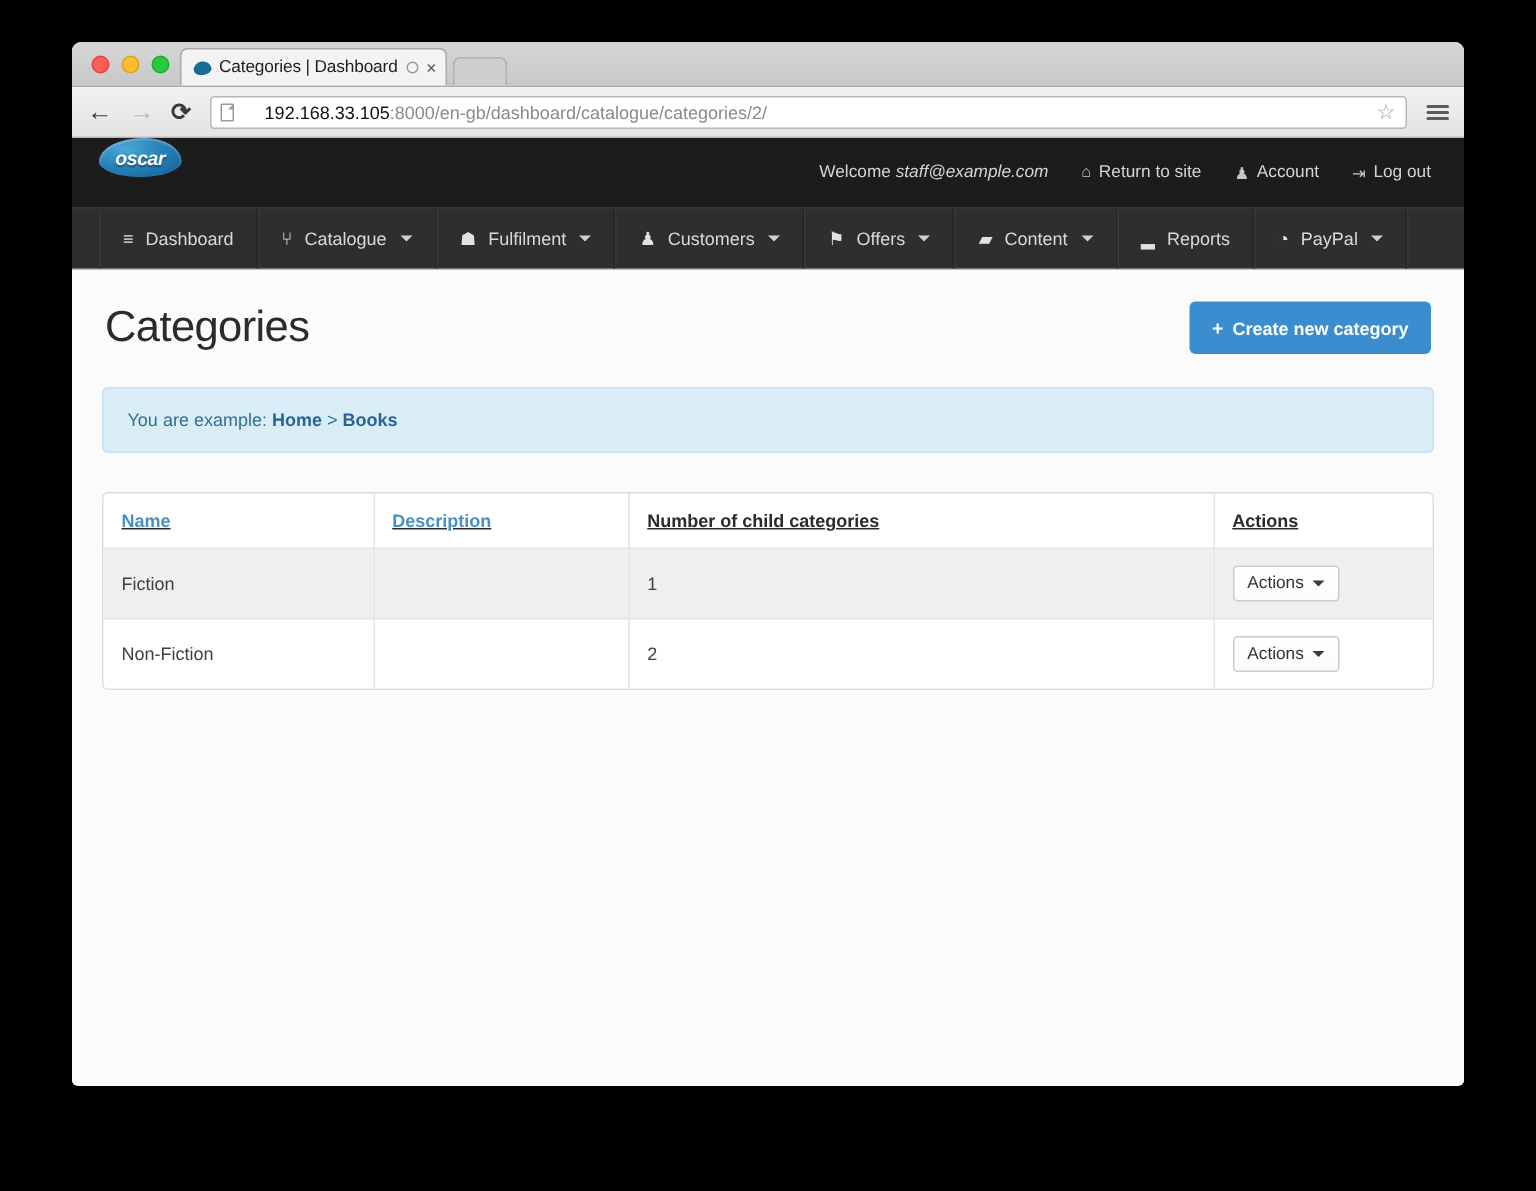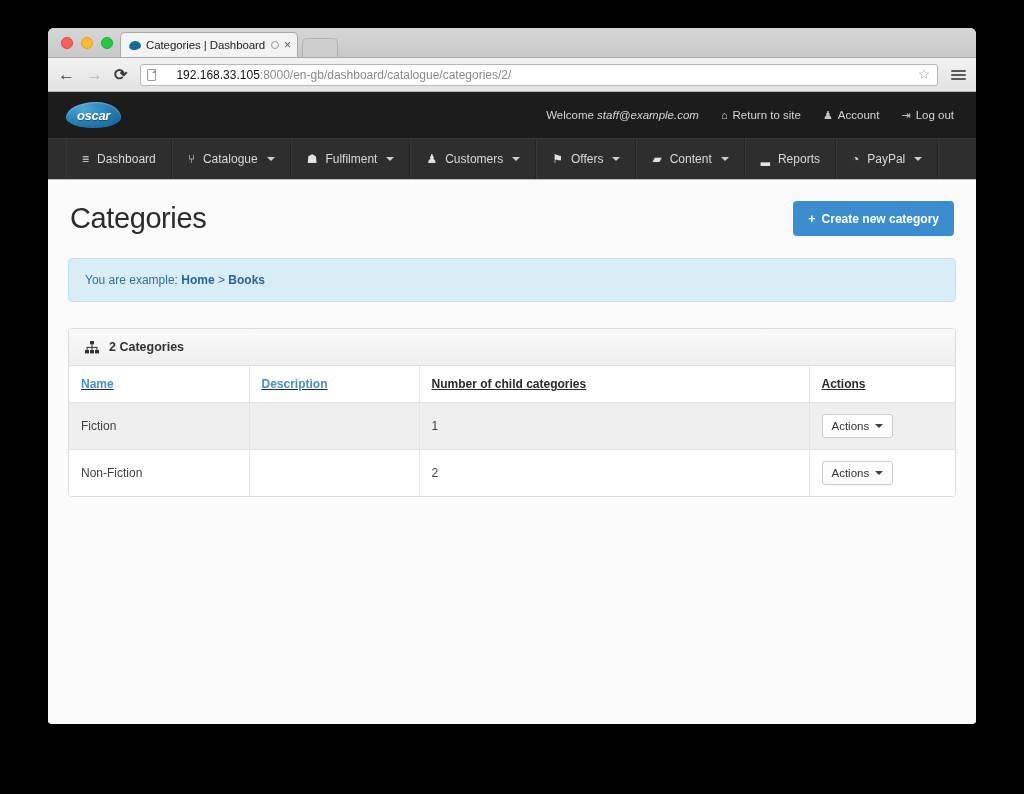--- a/index.html
+++ b/index.html
@@ -139,21 +139,20 @@
   .hamburger { width: 15px; flex: none; display: flex; flex-direction: column; gap: 2px; }
   .hamburger span { display: block; height: 2px; background: #5b5b5b; border-radius: 1px; }
 
   
   .app { height: 631px; background: #fbfbfb; overflow: hidden; }
 
   .topbar {
     height: 46px;
     background: #1c1c1c;
     display: flex;
-    align-items: center;
     padding: 0 22px 0 18px;
   }
   .logo {
     width: 55px; height: 26px;
     background: radial-gradient(ellipse at 32% 28%, #4aa8d8 0%, #2a85bb 42%, #0f5c8f 100%);
     border-radius: 55% 45% 50% 50% / 60% 60% 40% 40%;
     display: flex; align-items: center; justify-content: center;
     box-shadow: inset 0 1px 2px rgba(255,255,255,.35);
   }
   .logo span {
@@ -402,34 +401,20 @@
           <span class="plus">+</span>
           <span>Create new category</span>
         </button>
       </div>
 
       <div class="alert-info">
         <span>You are example: </span><a>Home</a><span> &gt; </span><a>Books</a>
       </div>
 
       <div class="panel">
-        <div class="panel-head">
-          <svg width="14" height="13" viewBox="0 0 14 13">
-            <rect x="5" y="0" width="4" height="3.4" fill="#333"></rect>
-            <rect x="0" y="9" width="4" height="3.4" fill="#333"></rect>
-            <rect x="5" y="9" width="4" height="3.4" fill="#333"></rect>
-            <rect x="10" y="9" width="4" height="3.4" fill="#333"></rect>
-            <rect x="6.5" y="3.4" width="1" height="2.6" fill="#333"></rect>
-            <rect x="1.8" y="5.9" width="10.4" height="1" fill="#333"></rect>
-            <rect x="1.6" y="5.9" width="1" height="3.1" fill="#333"></rect>
-            <rect x="6.5" y="5.9" width="1" height="3.1" fill="#333"></rect>
-            <rect x="11.4" y="5.9" width="1" height="3.1" fill="#333"></rect>
-          </svg>
-          <span>2 Categories</span>
-        </div>
 
         <table>
           <thead>
             <tr>
               <th class="col-name">
                 <a>Name</a>
               </th>
               <th class="col-desc">
                 <a>Description</a>
               </th>

